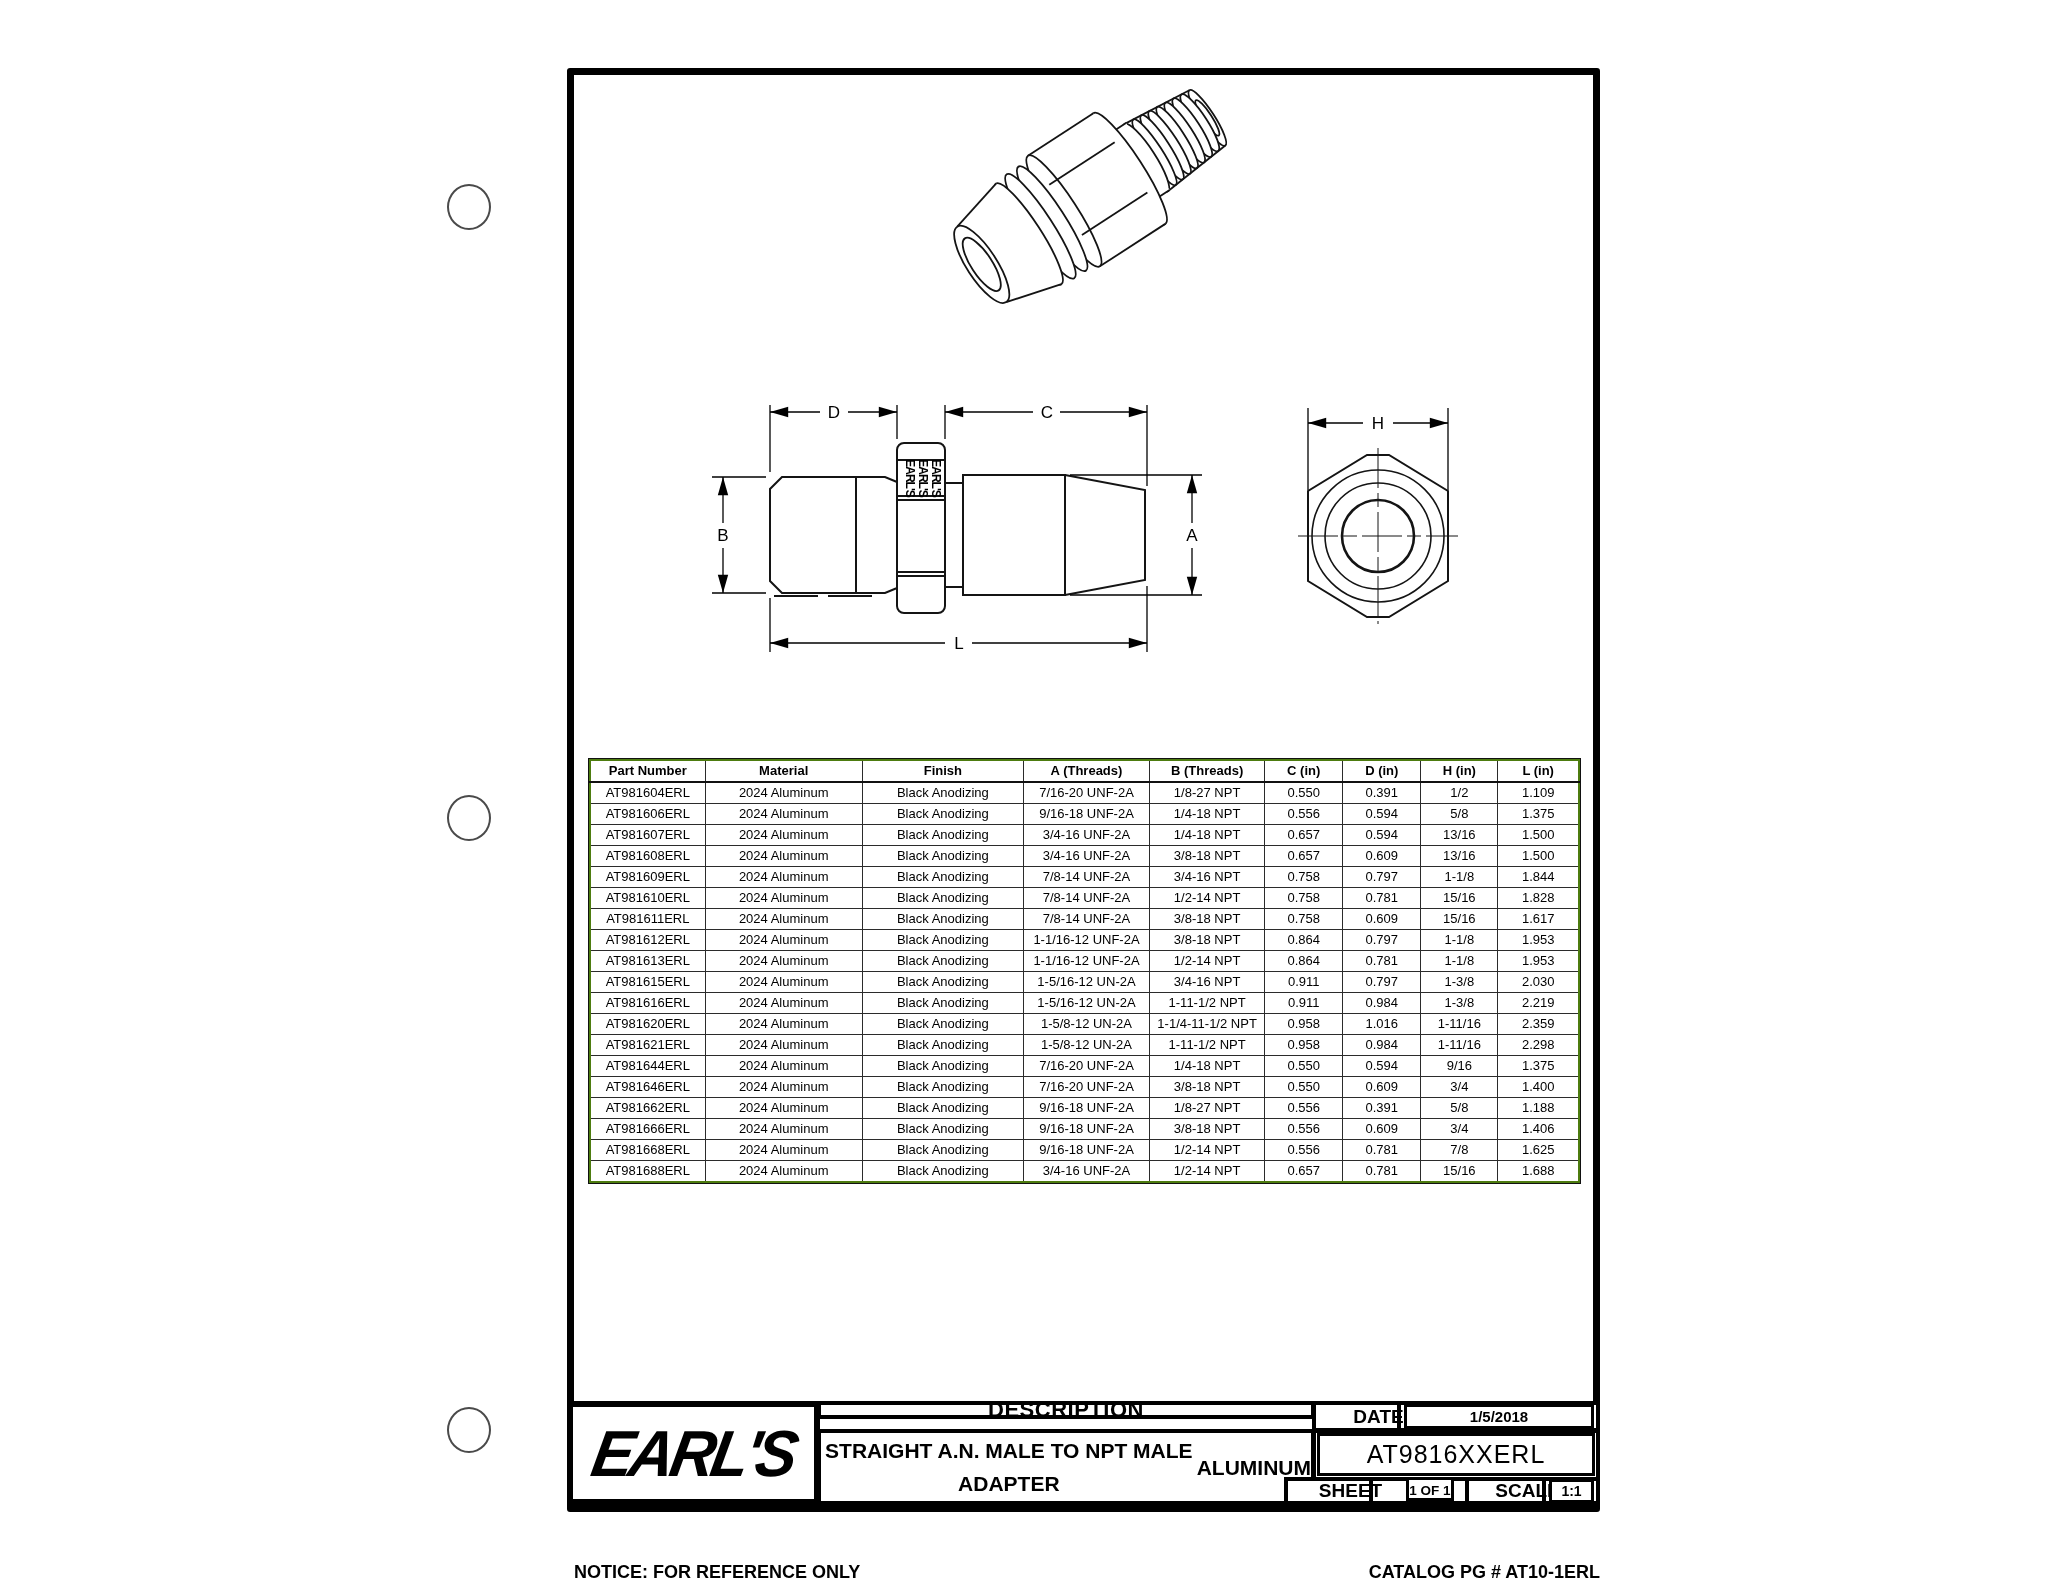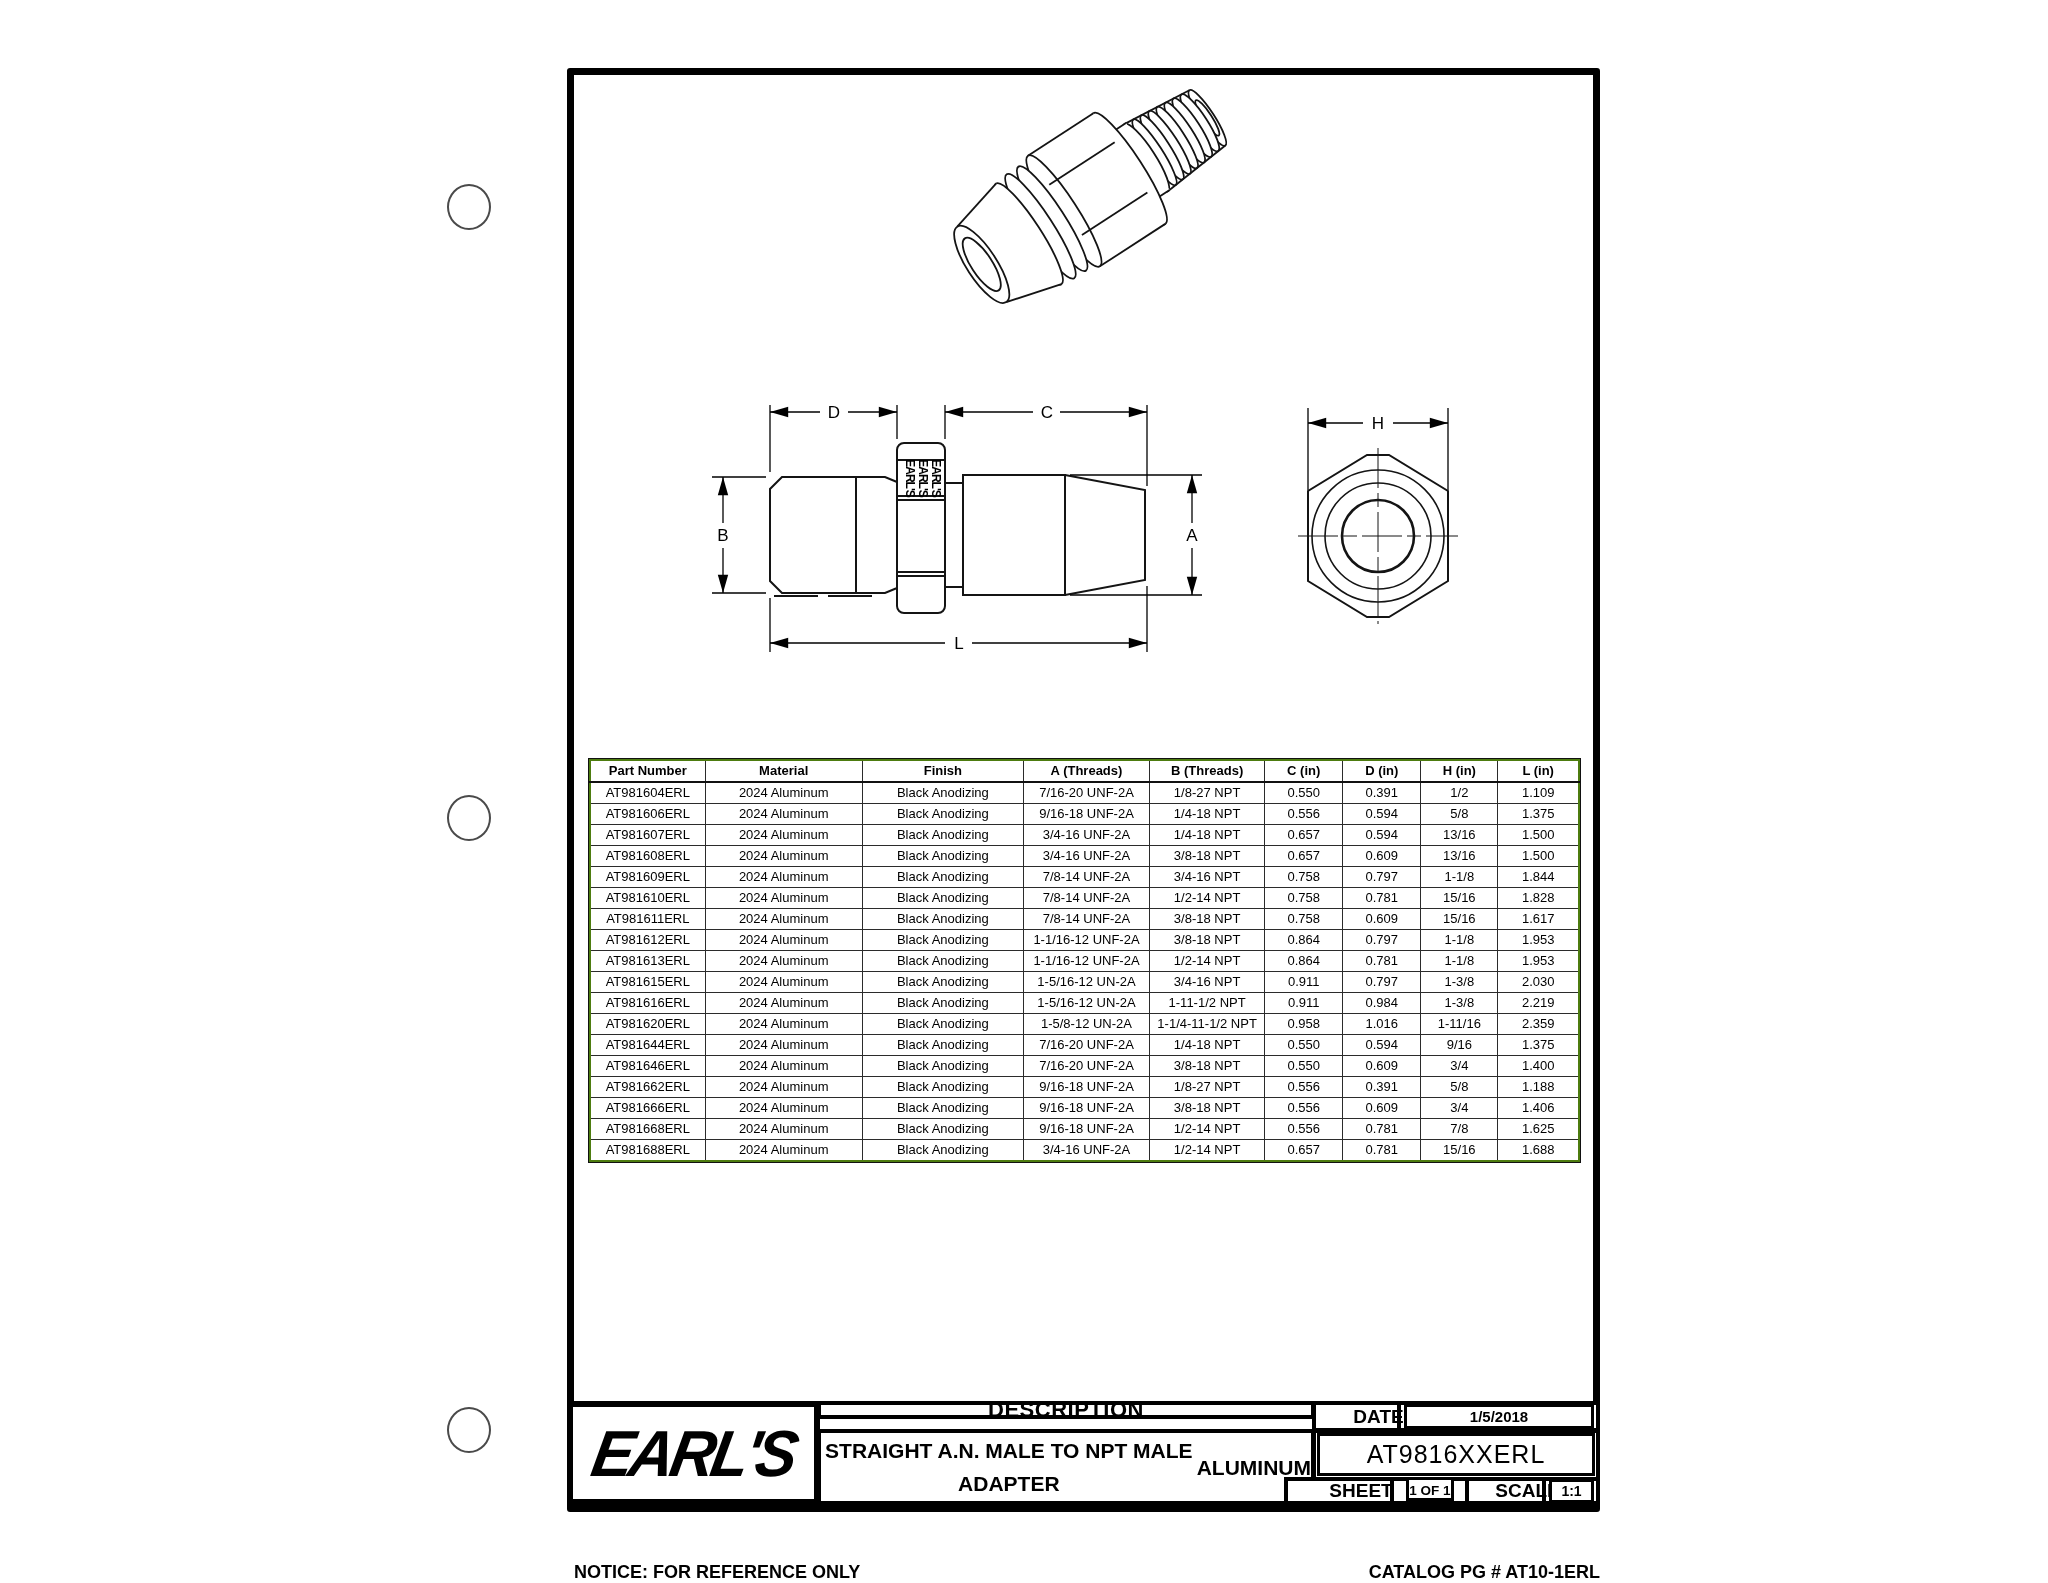--- a/index.html
+++ b/index.html
@@ -329,20 +329,31 @@
         <td>2024 Aluminum</td>
         <td>Black Anodizing</td>
         <td>1-5/8-12 UN-2A</td>
         <td>1-1/4-11-1/2 NPT</td>
         <td>0.958</td>
         <td>1.016</td>
         <td>1-11/16</td>
         <td>2.359</td>
       </tr>
       <tr>
+        <td>AT981621ERL</td>
+        <td>2024 Aluminum</td>
+        <td>Black Anodizing</td>
+        <td>1-5/8-12 UN-2A</td>
+        <td>1-11-1/2 NPT</td>
+        <td>0.958</td>
+        <td>0.984</td>
+        <td>1-11/16</td>
+        <td>2.298</td>
+      </tr>
+      <tr>
         <td>AT981644ERL</td>
         <td>2024 Aluminum</td>
         <td>Black Anodizing</td>
         <td>7/16-20 UNF-2A</td>
         <td>1/4-18 NPT</td>
         <td>0.550</td>
         <td>0.594</td>
         <td>9/16</td>
         <td>1.375</td>
       </tr>
@@ -423,21 +434,21 @@
 <div class="tb-box b3" style="left:1404px;top:1404px;width:190px;height:25px;">
   <span class="val-sm">1/5/2018</span>
 </div>
 
 <div class="tb-box b4" style="left:1312px;top:1429px;width:288px;height:52px;"></div>
 <div class="tb-box b3" style="left:1317px;top:1433px;width:278px;height:43px;">
   <span class="partno">AT9816XXERL</span>
 </div>
 
 <div class="tb-box b4" style="left:1312px;top:1477px;width:288px;height:28px;"></div>
-<div class="tb-box b4" style="left:1284px;top:1477px;width:110px;height:28px;">
+<div class="tb-box b4" style="left:1284px;top:1477px;width:89px;height:28px;">
   <span class="lbl-big">SHEET</span>
 </div>
 <div class="tb-box b3" style="left:1406px;top:1477px;width:48px;height:24px;align-items:flex-end;">
   <span class="val-sm" style="font-size:13.5px">1 OF 1</span>
 </div>
 <div class="tb-box b4" style="left:1465px;top:1477px;width:81px;height:28px;">
   <span class="lbl-big">SCALE</span>
 </div>
 <div class="tb-box b3" style="left:1549px;top:1479px;width:45px;height:24px;">
   <span class="val-sm" style="font-size:14px">1:1</span>

